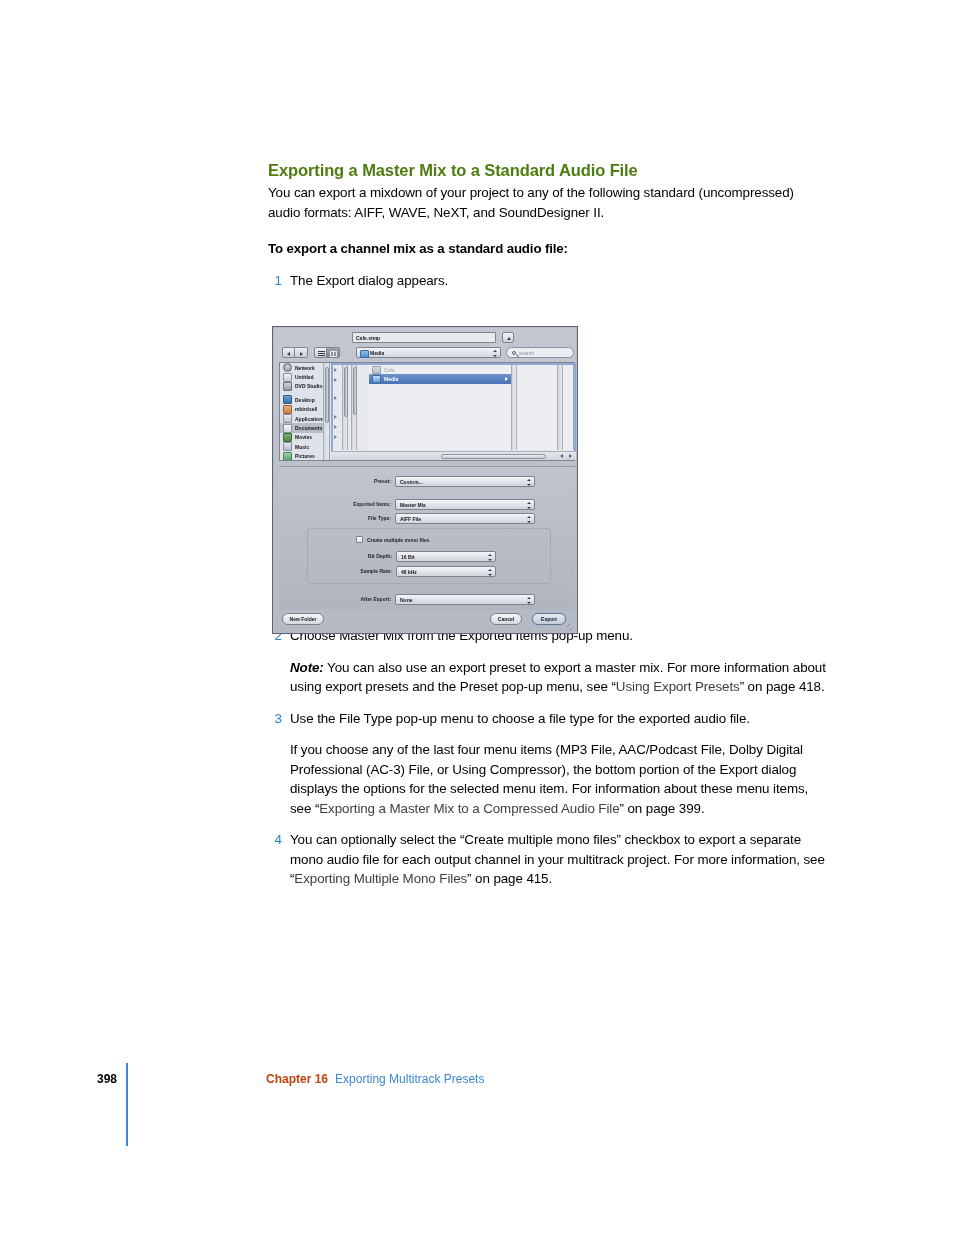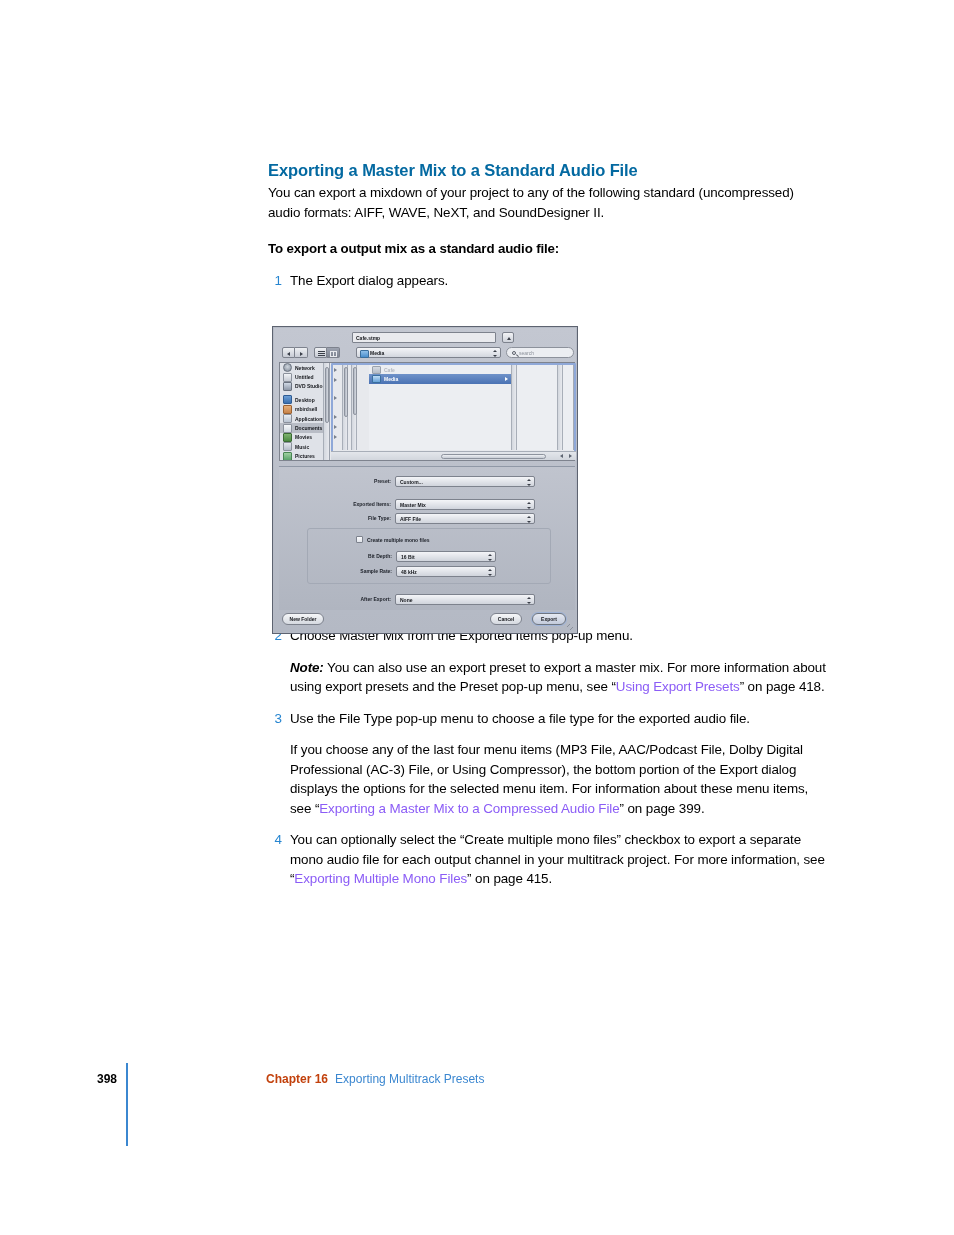--- a/index.html
+++ b/index.html
@@ -27,21 +27,21 @@
     position: absolute;
     left: 268px;
     top: 160px;
     width: 560px;
   }
 
   h1.section-heading {
     font-size: 16.5px;
     line-height: 20px;
     font-weight: bold;
-    color: #0369a1;
+    color: #4d7c0f;
     margin: 0 0 3px 0;
     letter-spacing: -0.1px;
   }
 
   p.body-text {
     font-size: 13.4px;
     line-height: 19.5px;
     margin: 0;
     letter-spacing: -0.1px;
   }
@@ -87,21 +87,21 @@
   li.step p {
     margin: 0;
     font-size: 13.4px;
     line-height: 19.5px;
     letter-spacing: -0.1px;
   }
   .gap-top { margin-top: 12px !important; }
   .gap-bottom { margin-bottom: 11px !important; }
 
   .xref {
-    color: #8b5cf6;
+    color: #404040;
     margin-top: 48px;
   }
   .note-label {
     font-weight: bold;
     font-style: italic;
   }
 
   
   .figure-wrap {
     position: absolute;
@@ -634,21 +634,21 @@
 <body>
 
 <div class="page">
 
   <div class="content">
 
     <h1 class="section-heading">Exporting a Master Mix to a Standard Audio File</h1>
 
     <p class="body-text lead">You can export a mixdown of your project to any of the following standard (uncompressed) audio formats: AIFF, WAVE, NeXT, and SoundDesigner II.</p>
 
-    <p class="proc-title">To export a output mix as a standard audio file:</p>
+    <p class="proc-title">To export a channel mix as a standard audio file:</p>
 
     <ol class="steps">
 
       <li class="step">
         <span class="num">1</span>
         <p class="gap-top gap-bottom">The Export dialog appears.</p>
       </li>
 
       <li class="step" style="list-style:none;padding:0;height:325px;"></li>
 

